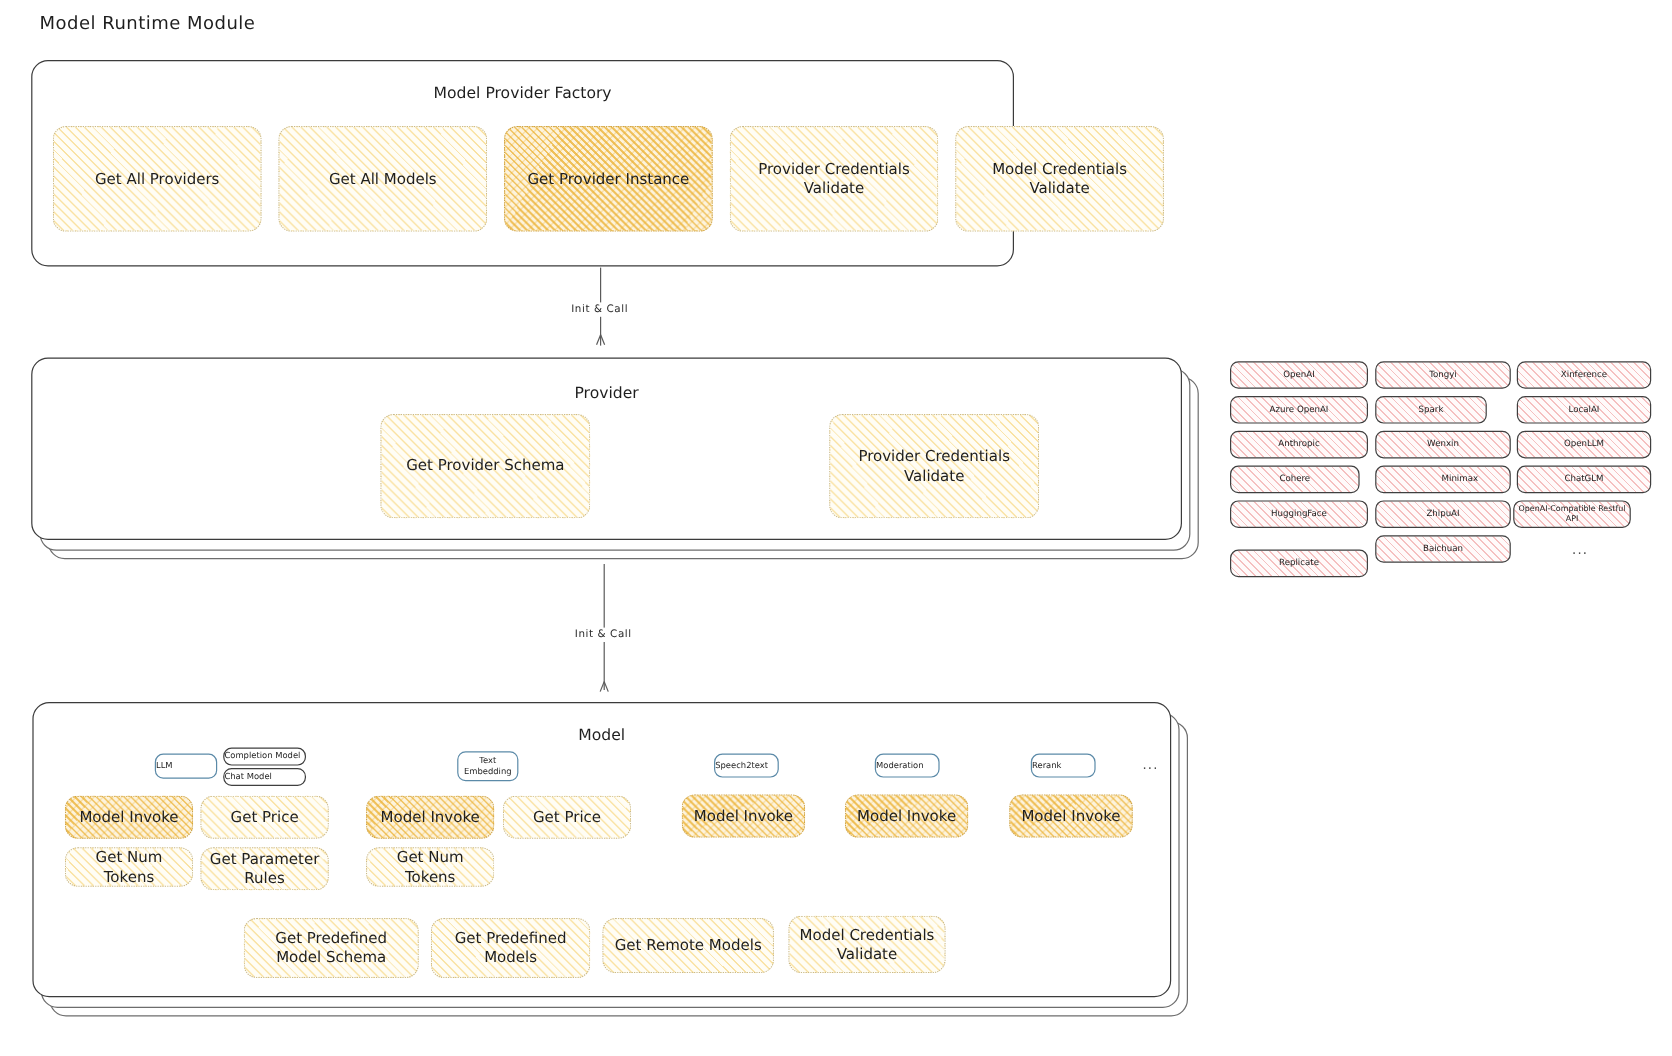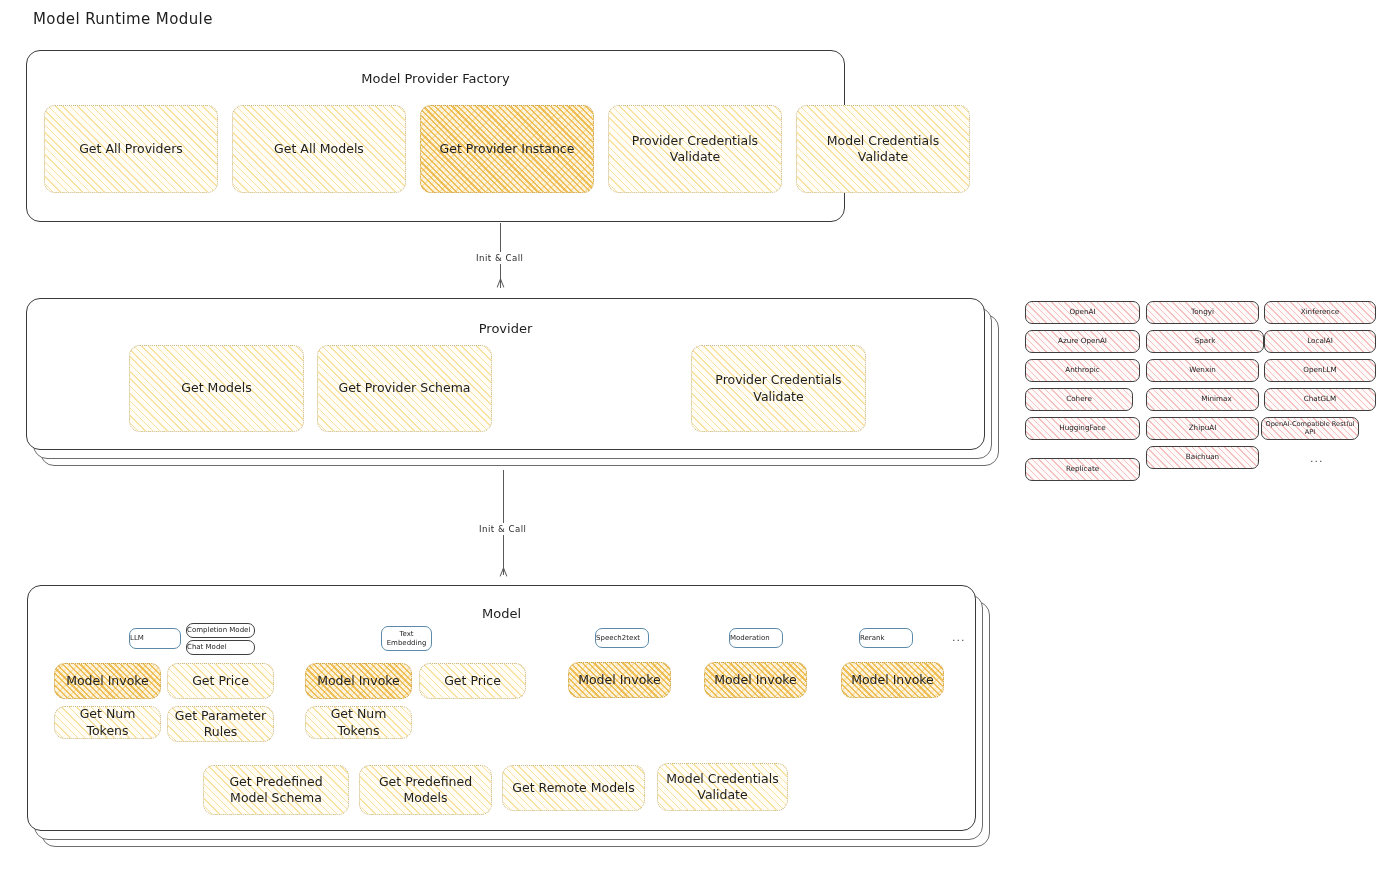--- a/index.html
+++ b/index.html
@@ -161,23 +161,20 @@
   <div class="arrow-line" style="left:500px;top:223px;height:65px;"></div>
   <div class="arrow-head" style="left:495px;top:279px;"></div>
   <div class="arrow-label" style="left:473px;top:252px;">Init &amp; Call</div>
 
   <div class="card-shadow" style="left:40px;top:314px;width:959px;height:152px;"></div>
   <div class="card-shadow" style="left:33px;top:307px;width:959px;height:152px;"></div>
   <div class="card" style="left:26px;top:298px;width:959px;height:152px;">
     <div class="card-title" style="top:22px;">Provider</div>
   </div>
 
-  <div class="dbox hatch-yellow-light" style="left:129px;top:345px;width:175px;height:87px;">
-    <span>Get Models</span>
-  </div>
   <div class="dbox hatch-yellow-light" style="left:317px;top:345px;width:175px;height:87px;">
     <span>Get Provider Schema</span>
   </div>
   <div class="dbox hatch-yellow-light" style="left:691px;top:345px;width:175px;height:87px;">
     <span>Provider Credentials Validate</span>
   </div>
 
   <div class="chip hatch-pink" style="left:1025px;top:301px;width:115px;height:23px;">
     <span>OpenAI</span>
   </div>
@@ -193,21 +190,21 @@
   <div class="chip hatch-pink" style="left:1025px;top:417px;width:115px;height:23px;">
     <span>HuggingFace</span>
   </div>
   <div class="chip hatch-pink" style="left:1025px;top:446px;width:115px;height:23px;margin-top:12px;">
     <span>Replicate</span>
   </div>
 
   <div class="chip hatch-pink" style="left:1146px;top:301px;width:113px;height:23px;">
     <span>Tongyi</span>
   </div>
-  <div class="chip hatch-pink" style="left:1146px;top:330px;width:118px;height:23px;text-align:center;">
+  <div class="chip hatch-pink" style="left:1146px;top:330px;width:93px;height:23px;text-align:center;">
     <span>Spark</span>
   </div>
   <div class="chip hatch-pink" style="left:1146px;top:359px;width:113px;height:23px;">
     <span>Wenxin</span>
   </div>
   <div class="chip hatch-pink" style="left:1146px;top:388px;width:113px;height:23px;padding-left:28px;">
     <span>Minimax</span>
   </div>
   <div class="chip hatch-pink" style="left:1146px;top:417px;width:113px;height:23px;">
     <span>ZhipuAI</span>

